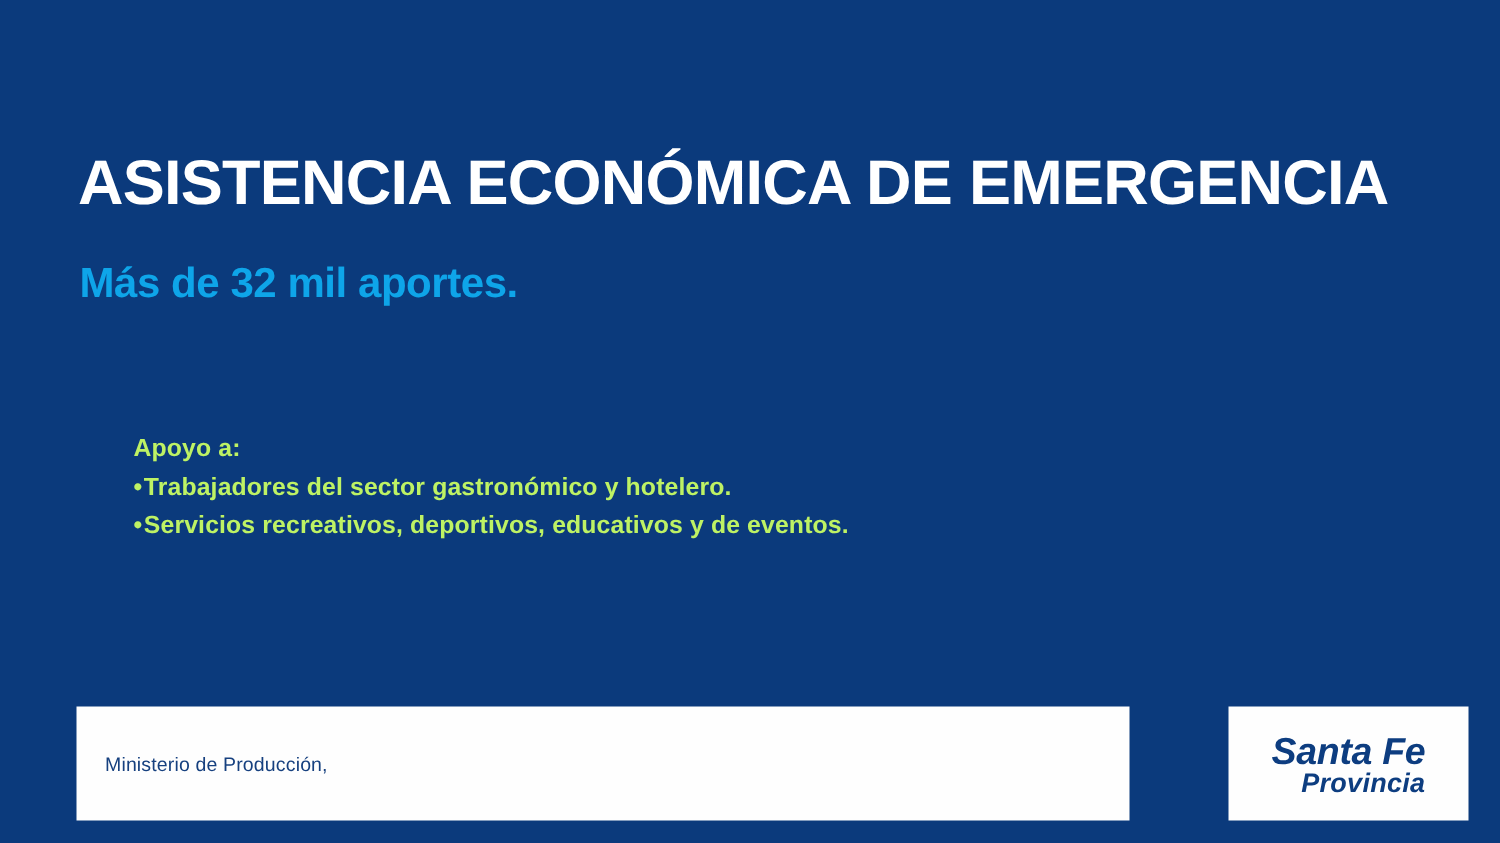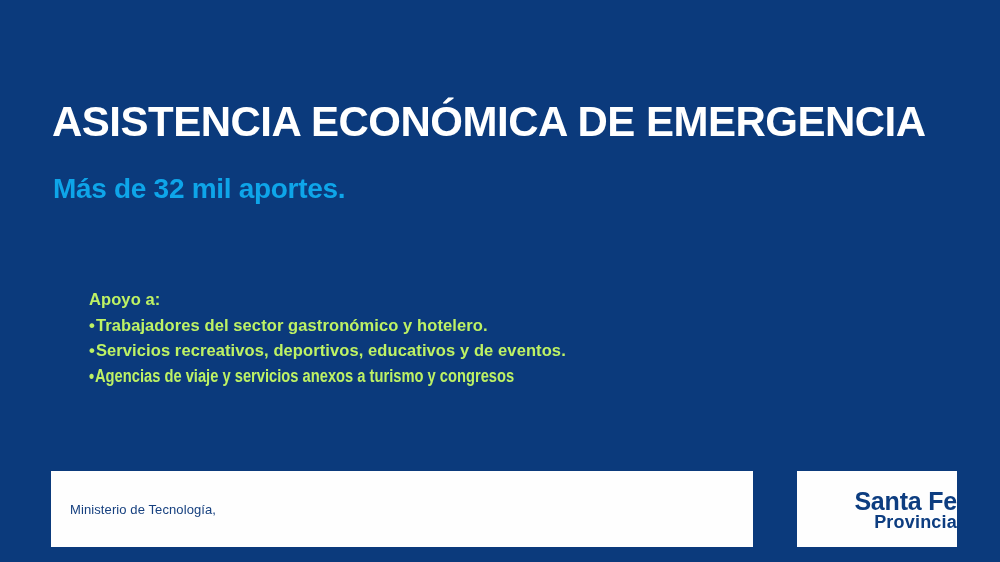--- a/index.html
+++ b/index.html
@@ -74,25 +74,26 @@
   }
   .ministry-text {
     margin-left: 19px;
     color: #16407F;
     font-size: 13px;
     line-height: 17px;
     font-weight: 500;
     letter-spacing: 0.1px;
   }
   .logo-box {
-    left: 797px;
+    left: 819px;
     width: 160px;
     display: flex;
     align-items: center;
-    justify-content: flex-end;
+    justify-content: center;
+    font-style: italic;
   }
   .logo {
     display: inline-block;
     text-align: right;
     color: #0D3D80;
   }
   .logo-main {
     font-size: 25px;
     line-height: 27px;
     font-weight: bold;
@@ -121,29 +122,26 @@
 
     <div class="bullet-line">
       <span class="inner"><span class="bullet-dot">•</span><span>Trabajadores del sector gastronómico y hotelero.</span></span>
     </div>
 
     <div class="bullet-line">
       <span class="inner"><span class="bullet-dot">•</span><span>Servicios recreativos, deportivos, educativos y de eventos.</span></span>
     </div>
 
 
-    <div class="bullet-line condensed">
-      <span class="inner"><span class="bullet-dot">•</span><span>Agencias de viaje y servicios anexos a turismo y congresos</span></span>
-    </div>
 
   </div>
 
   <div class="footer-box ministry-box">
     <div class="ministry-text">
-      <div>Ministerio de Tecnología,</div>
+      <div>Ministerio de Producción,</div>
     </div>
   </div>
 
   <div class="footer-box logo-box">
     <div class="logo">
       <div class="logo-main">Santa Fe</div>
       <div class="logo-sub">Provincia</div>
     </div>
   </div>
 

